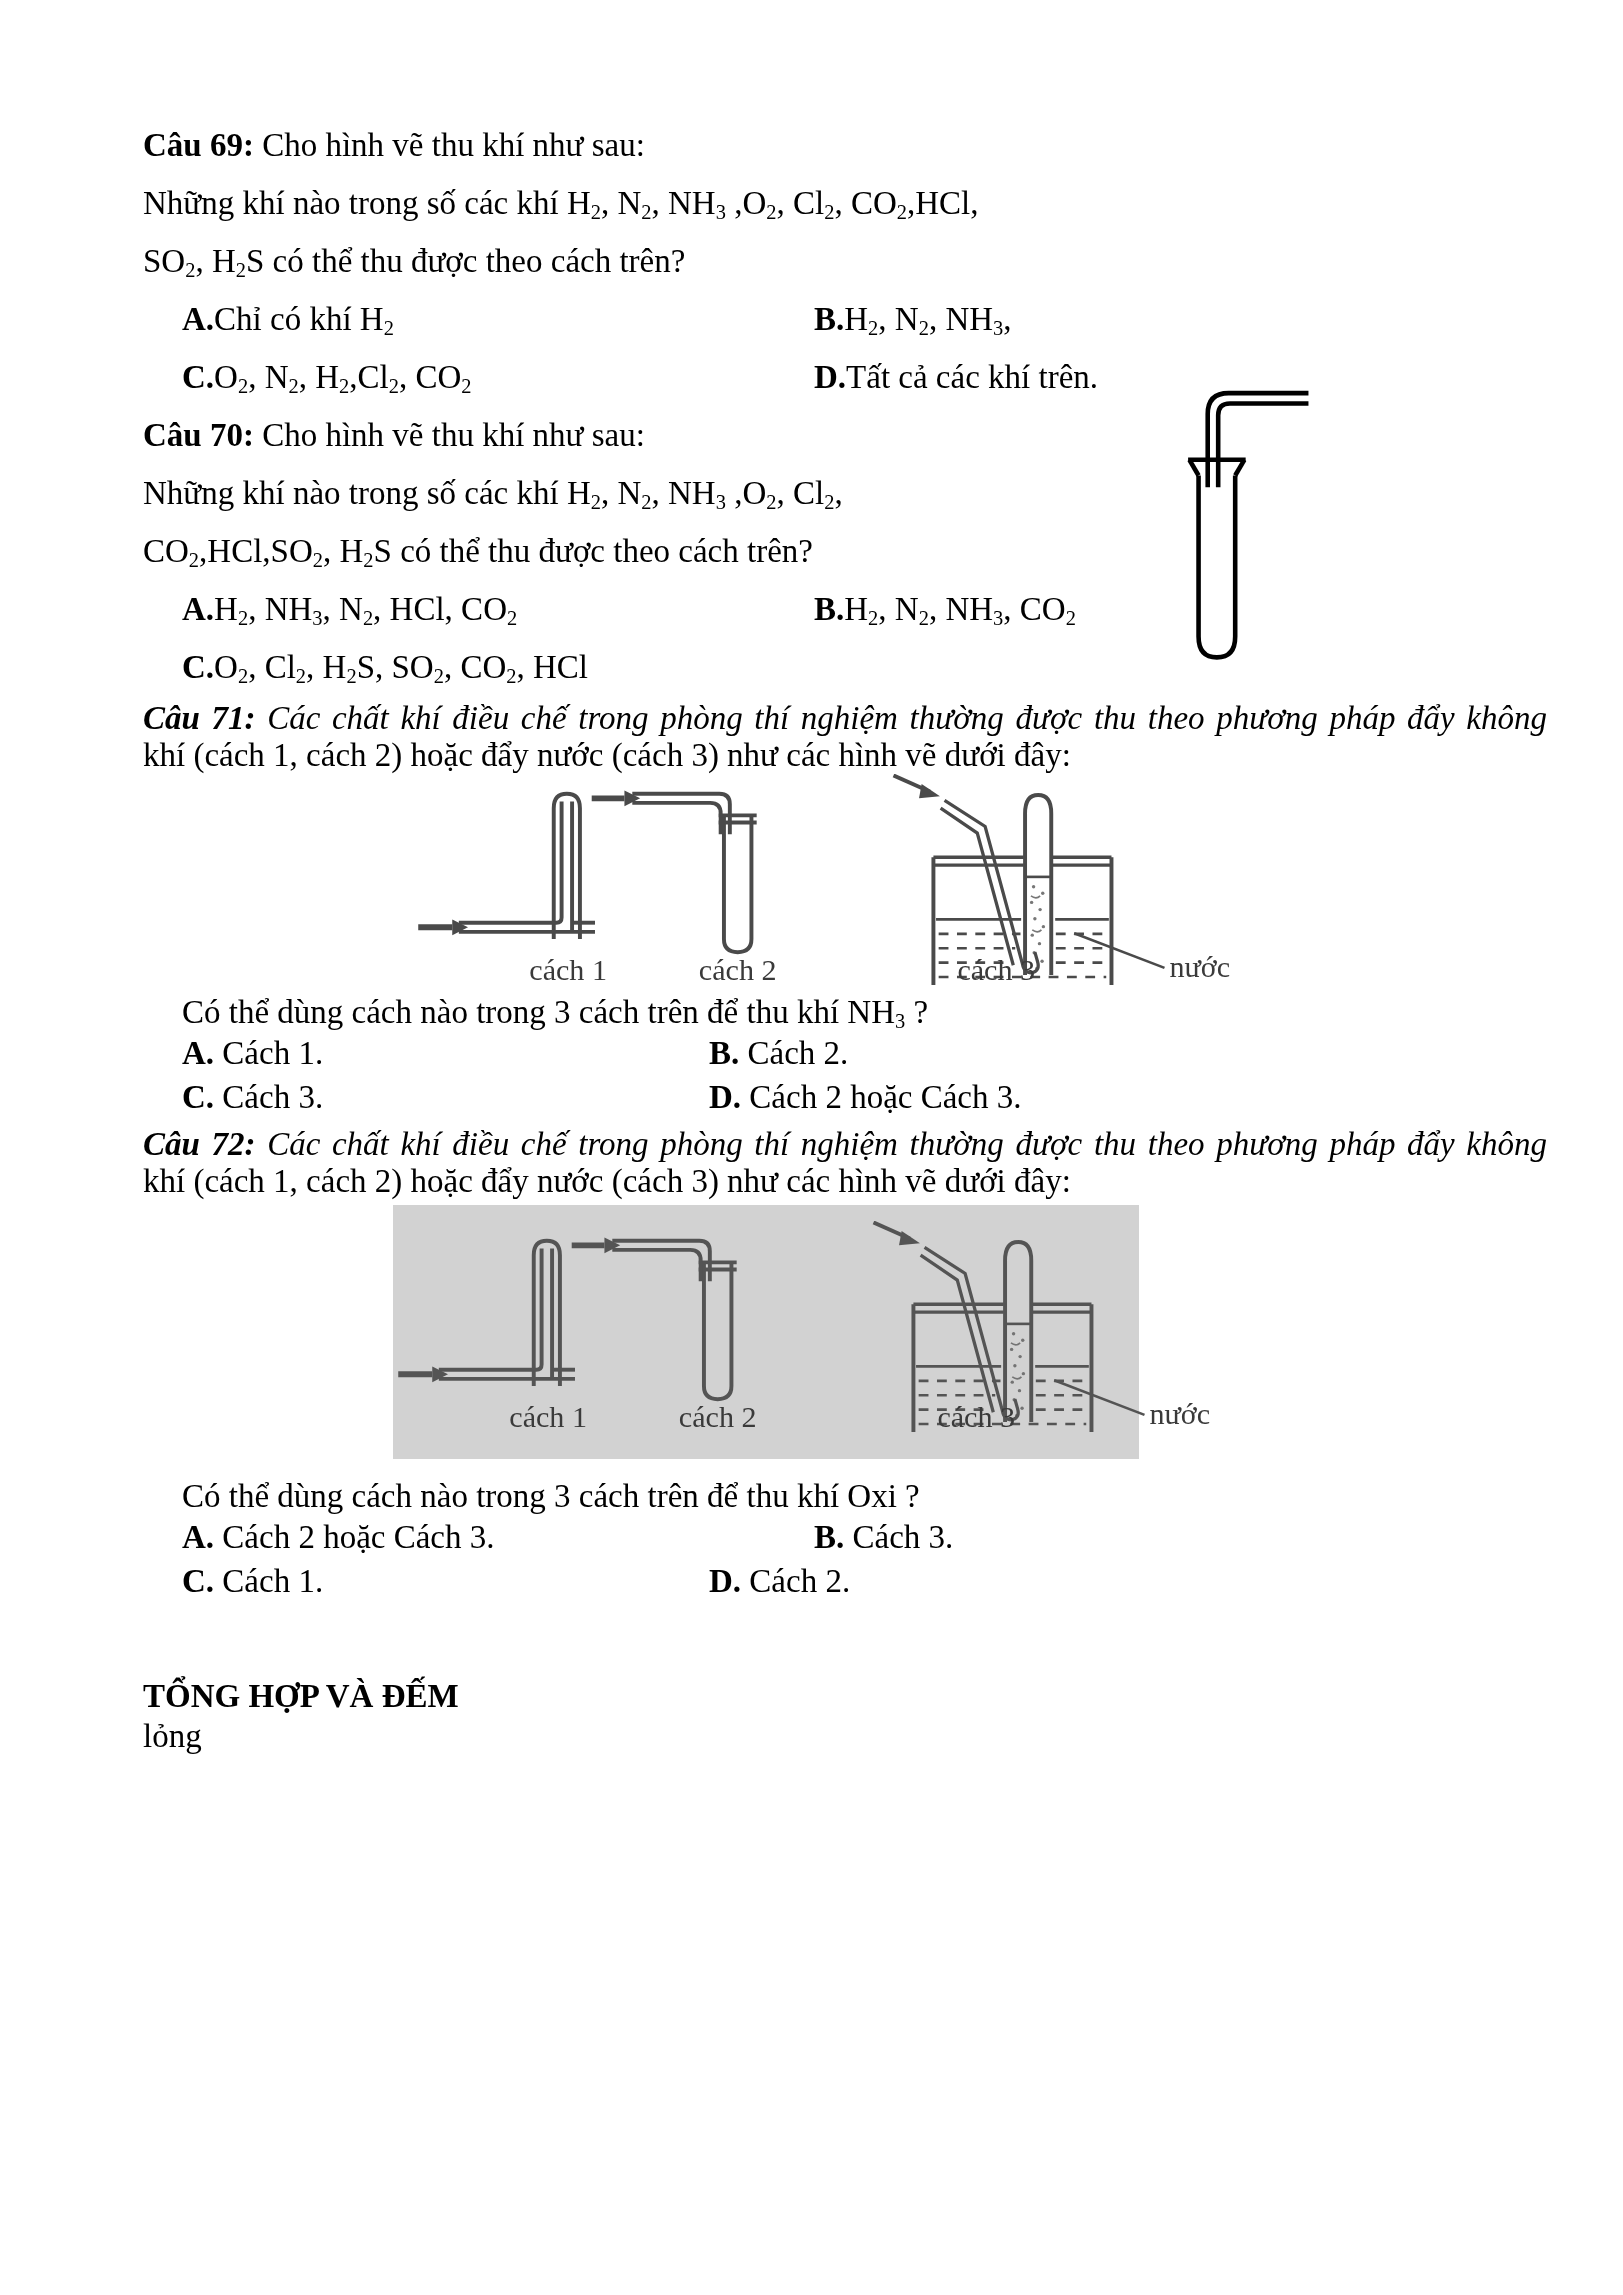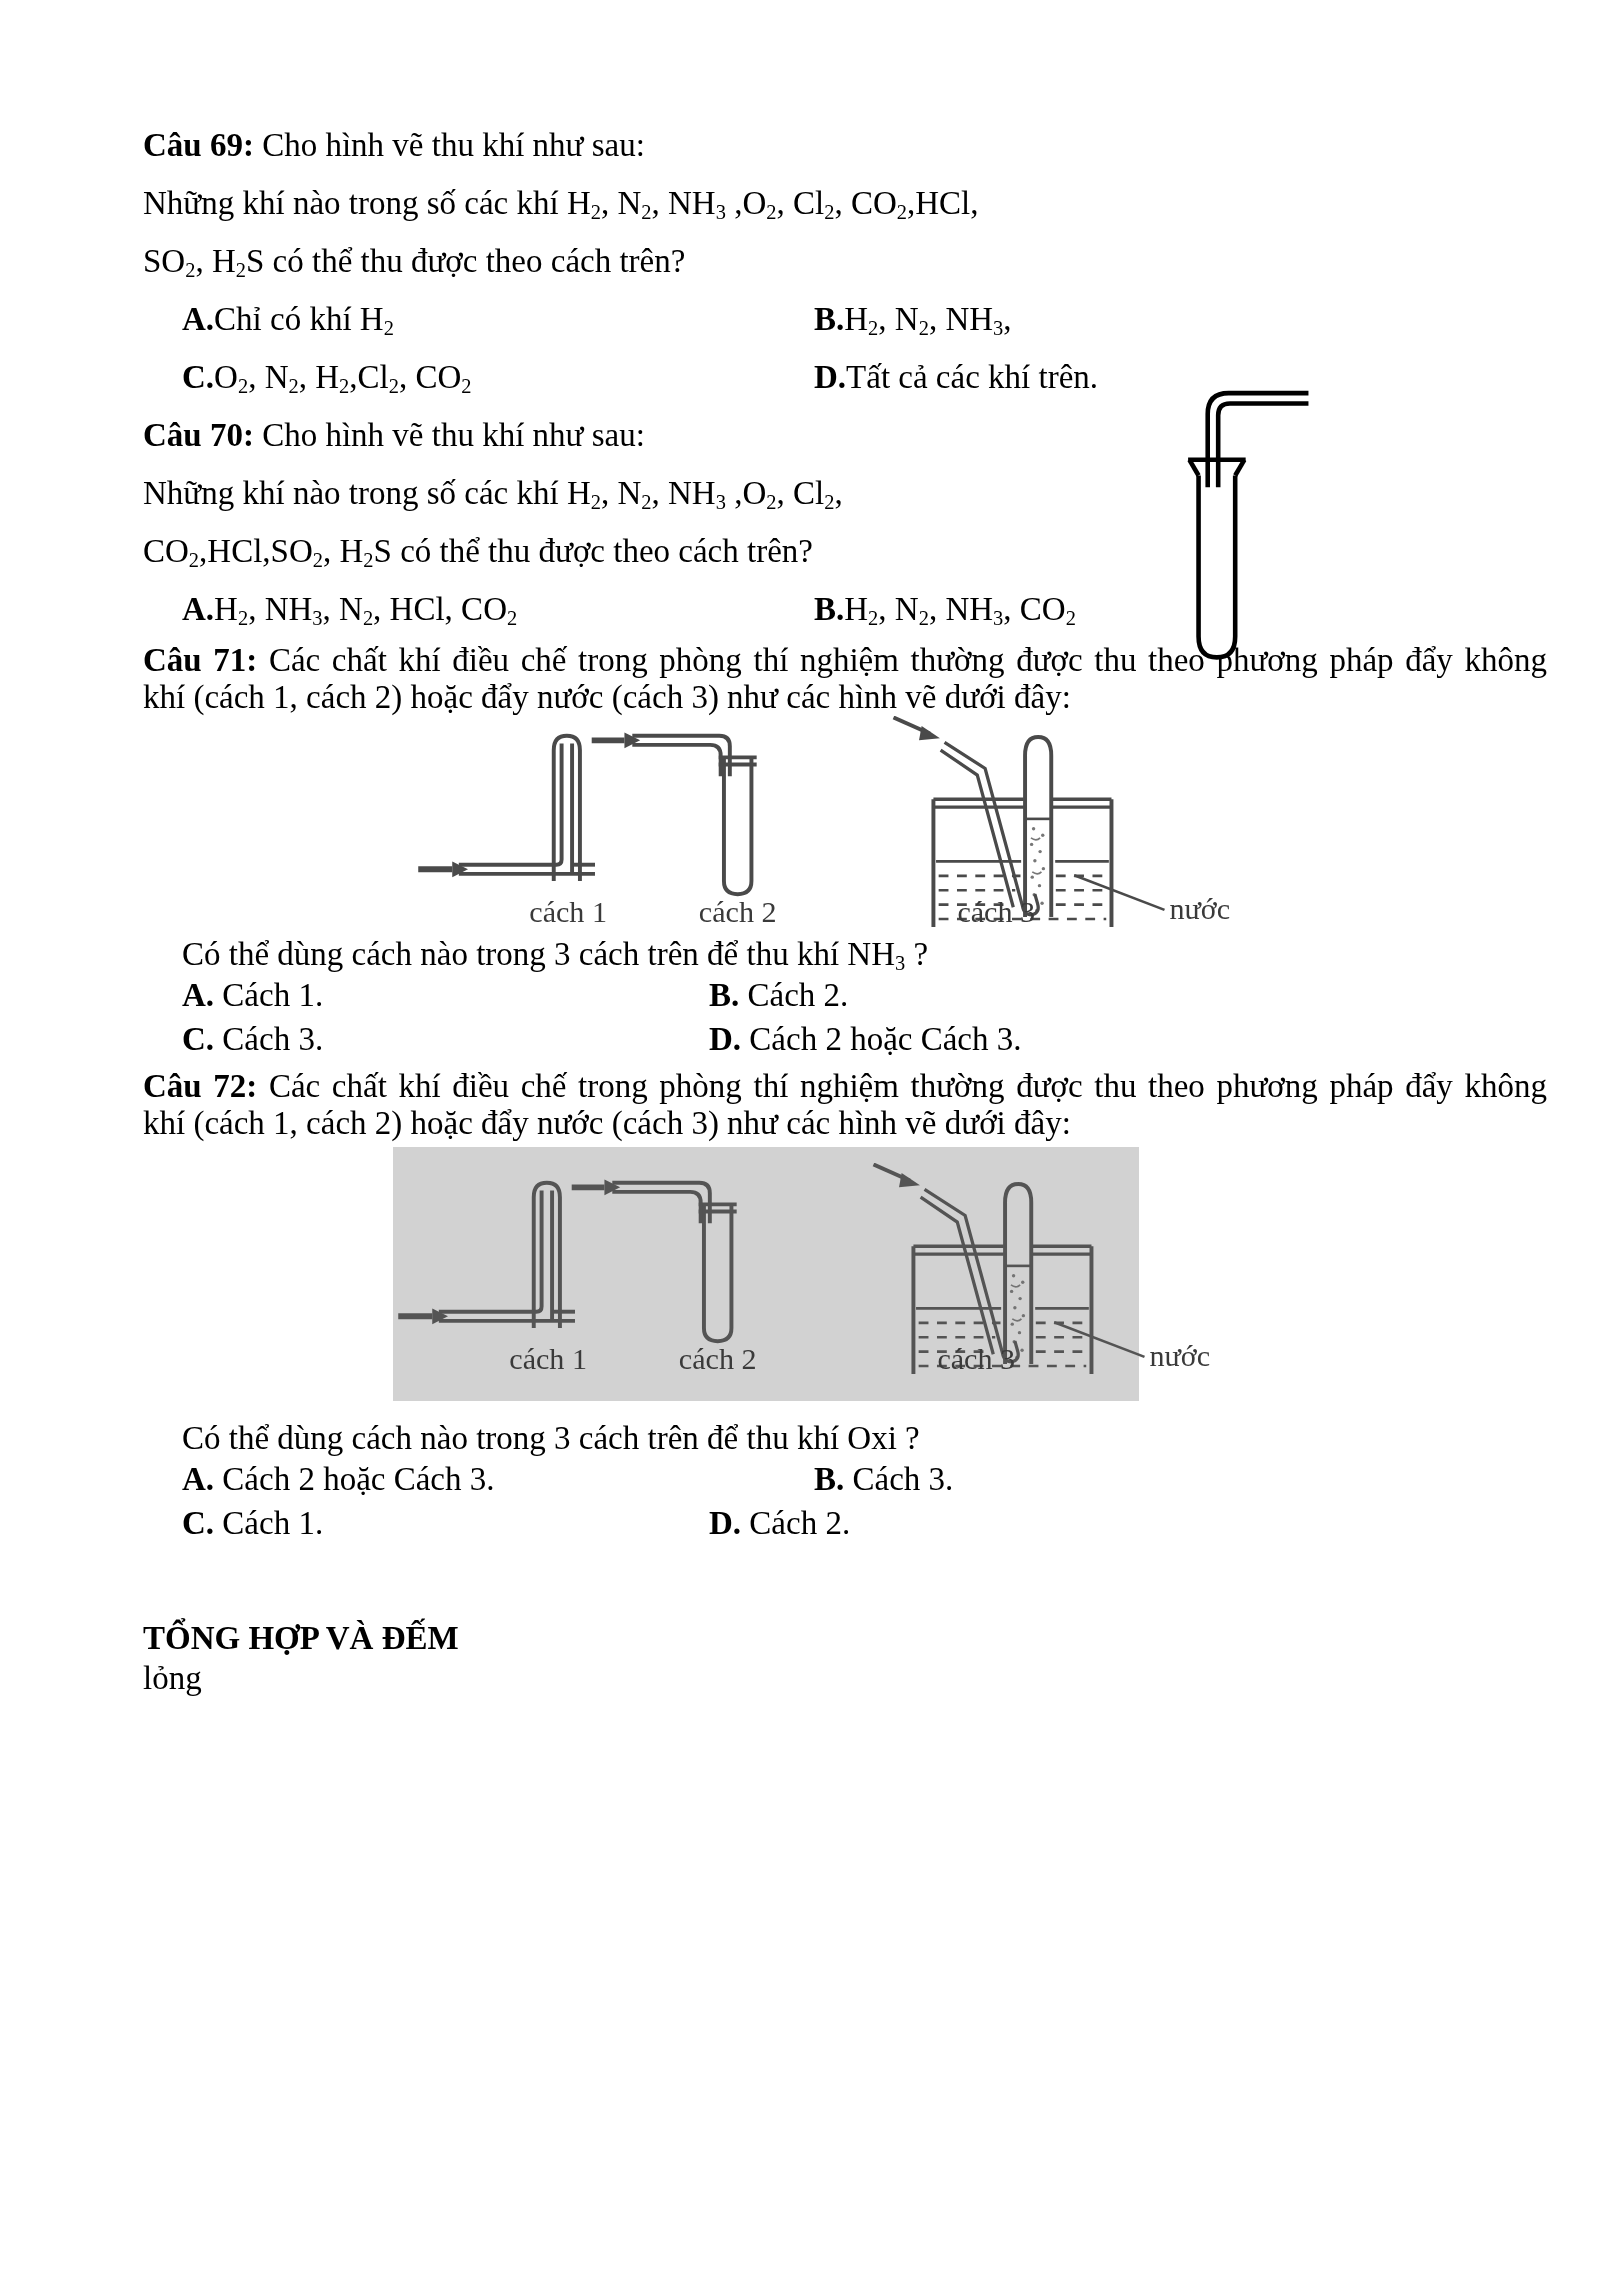--- a/index.html
+++ b/index.html
@@ -5,21 +5,21 @@
   html,body{margin:0;padding:0;}
   body{
     width:1623px;height:2295px;position:relative;background:#ffffff;color:#000;
     font-family:"Liberation Serif","DejaVu Serif",serif;font-size:33px;overflow:hidden;
   }
   sub{font-size:0.62em;vertical-align:-0.22em;line-height:0;}
   b{font-weight:bold;}
   .content{position:absolute;left:143px;top:116px;width:1404px;}
   .ln1{line-height:58px;white-space:nowrap;}
   .ln2{line-height:37px;white-space:nowrap;}
-  .just{white-space:normal;text-align:justify;text-align-last:justify;}
+  .just{white-space:normal;text-align:justify;text-align-last:justify;font-style:italic;}
   .row{position:relative;}
   .optrow1{line-height:58px;}
   .optrow2{line-height:44px;}
   .ind{padding-left:39px;}
   .colB{position:absolute;left:671px;top:0;}
   .colD{position:absolute;left:542px;top:0;margin-left:24px;}
   .qline{line-height:37px;margin-top:9.2px;white-space:nowrap;}
   .src{line-height:41px;margin-top:3.9px;font-style:italic;white-space:nowrap;}
   .heading{margin-top:73px;line-height:41px;font-weight:bold;white-space:nowrap;}
   .q73l{line-height:38px;white-space:nowrap;}
@@ -62,20 +62,21 @@
   </div>
 
   <div class="ln1"><b>Câu 70:</b> Cho hình vẽ thu khí như sau:</div>
   <div class="ln1">Những khí nào trong số các khí H<sub>2</sub>, N<sub>2</sub>, NH<sub>3</sub> ,O<sub>2</sub>, Cl<sub>2</sub>,</div>
   <div class="ln1">CO<sub>2</sub>,HCl,SO<sub>2</sub>, H<sub>2</sub>S có thể thu được theo cách trên?</div>
   <div class="row optrow1">
     <span class="ind"><b>A.</b>H<sub>2</sub>, NH<sub>3</sub>, N<sub>2</sub>, HCl, CO<sub>2</sub></span>
     <span class="colB"><b>B.</b>H<sub>2</sub>, N<sub>2</sub>, NH<sub>3</sub>, CO<sub>2</sub></span>
   </div>
   <div class="row optrow1">
+    <span class="ind"><b>C.</b>O<sub>2</sub>, Cl<sub>2</sub>, H<sub>2</sub>S, SO<sub>2</sub>, CO<sub>2</sub>, HCl</span>
   </div>
 
   <div class="ln2 just" style="margin-top:3.9px"><b>Câu 71:</b> Các chất khí điều chế trong phòng thí nghiệm thường được thu theo phương pháp đẩy không</div>
   <div class="ln2">khí (cách 1, cách 2) hoặc đẩy nước (cách 3) như các hình vẽ dưới đây:</div>
 
   <div class="methods-fig">
     <svg width="851" height="211" viewBox="0 0 1300 322" style="font-size:50px">
       <g stroke="#4a4a4a" stroke-width="6" fill="none">
         <path d="M 215,252 V 52 Q 215,30 235,30 Q 255,30 255,52 V 252"></path>
         <path d="M 70,227 H 219 Q 227,227 227,219 V 42"></path>

